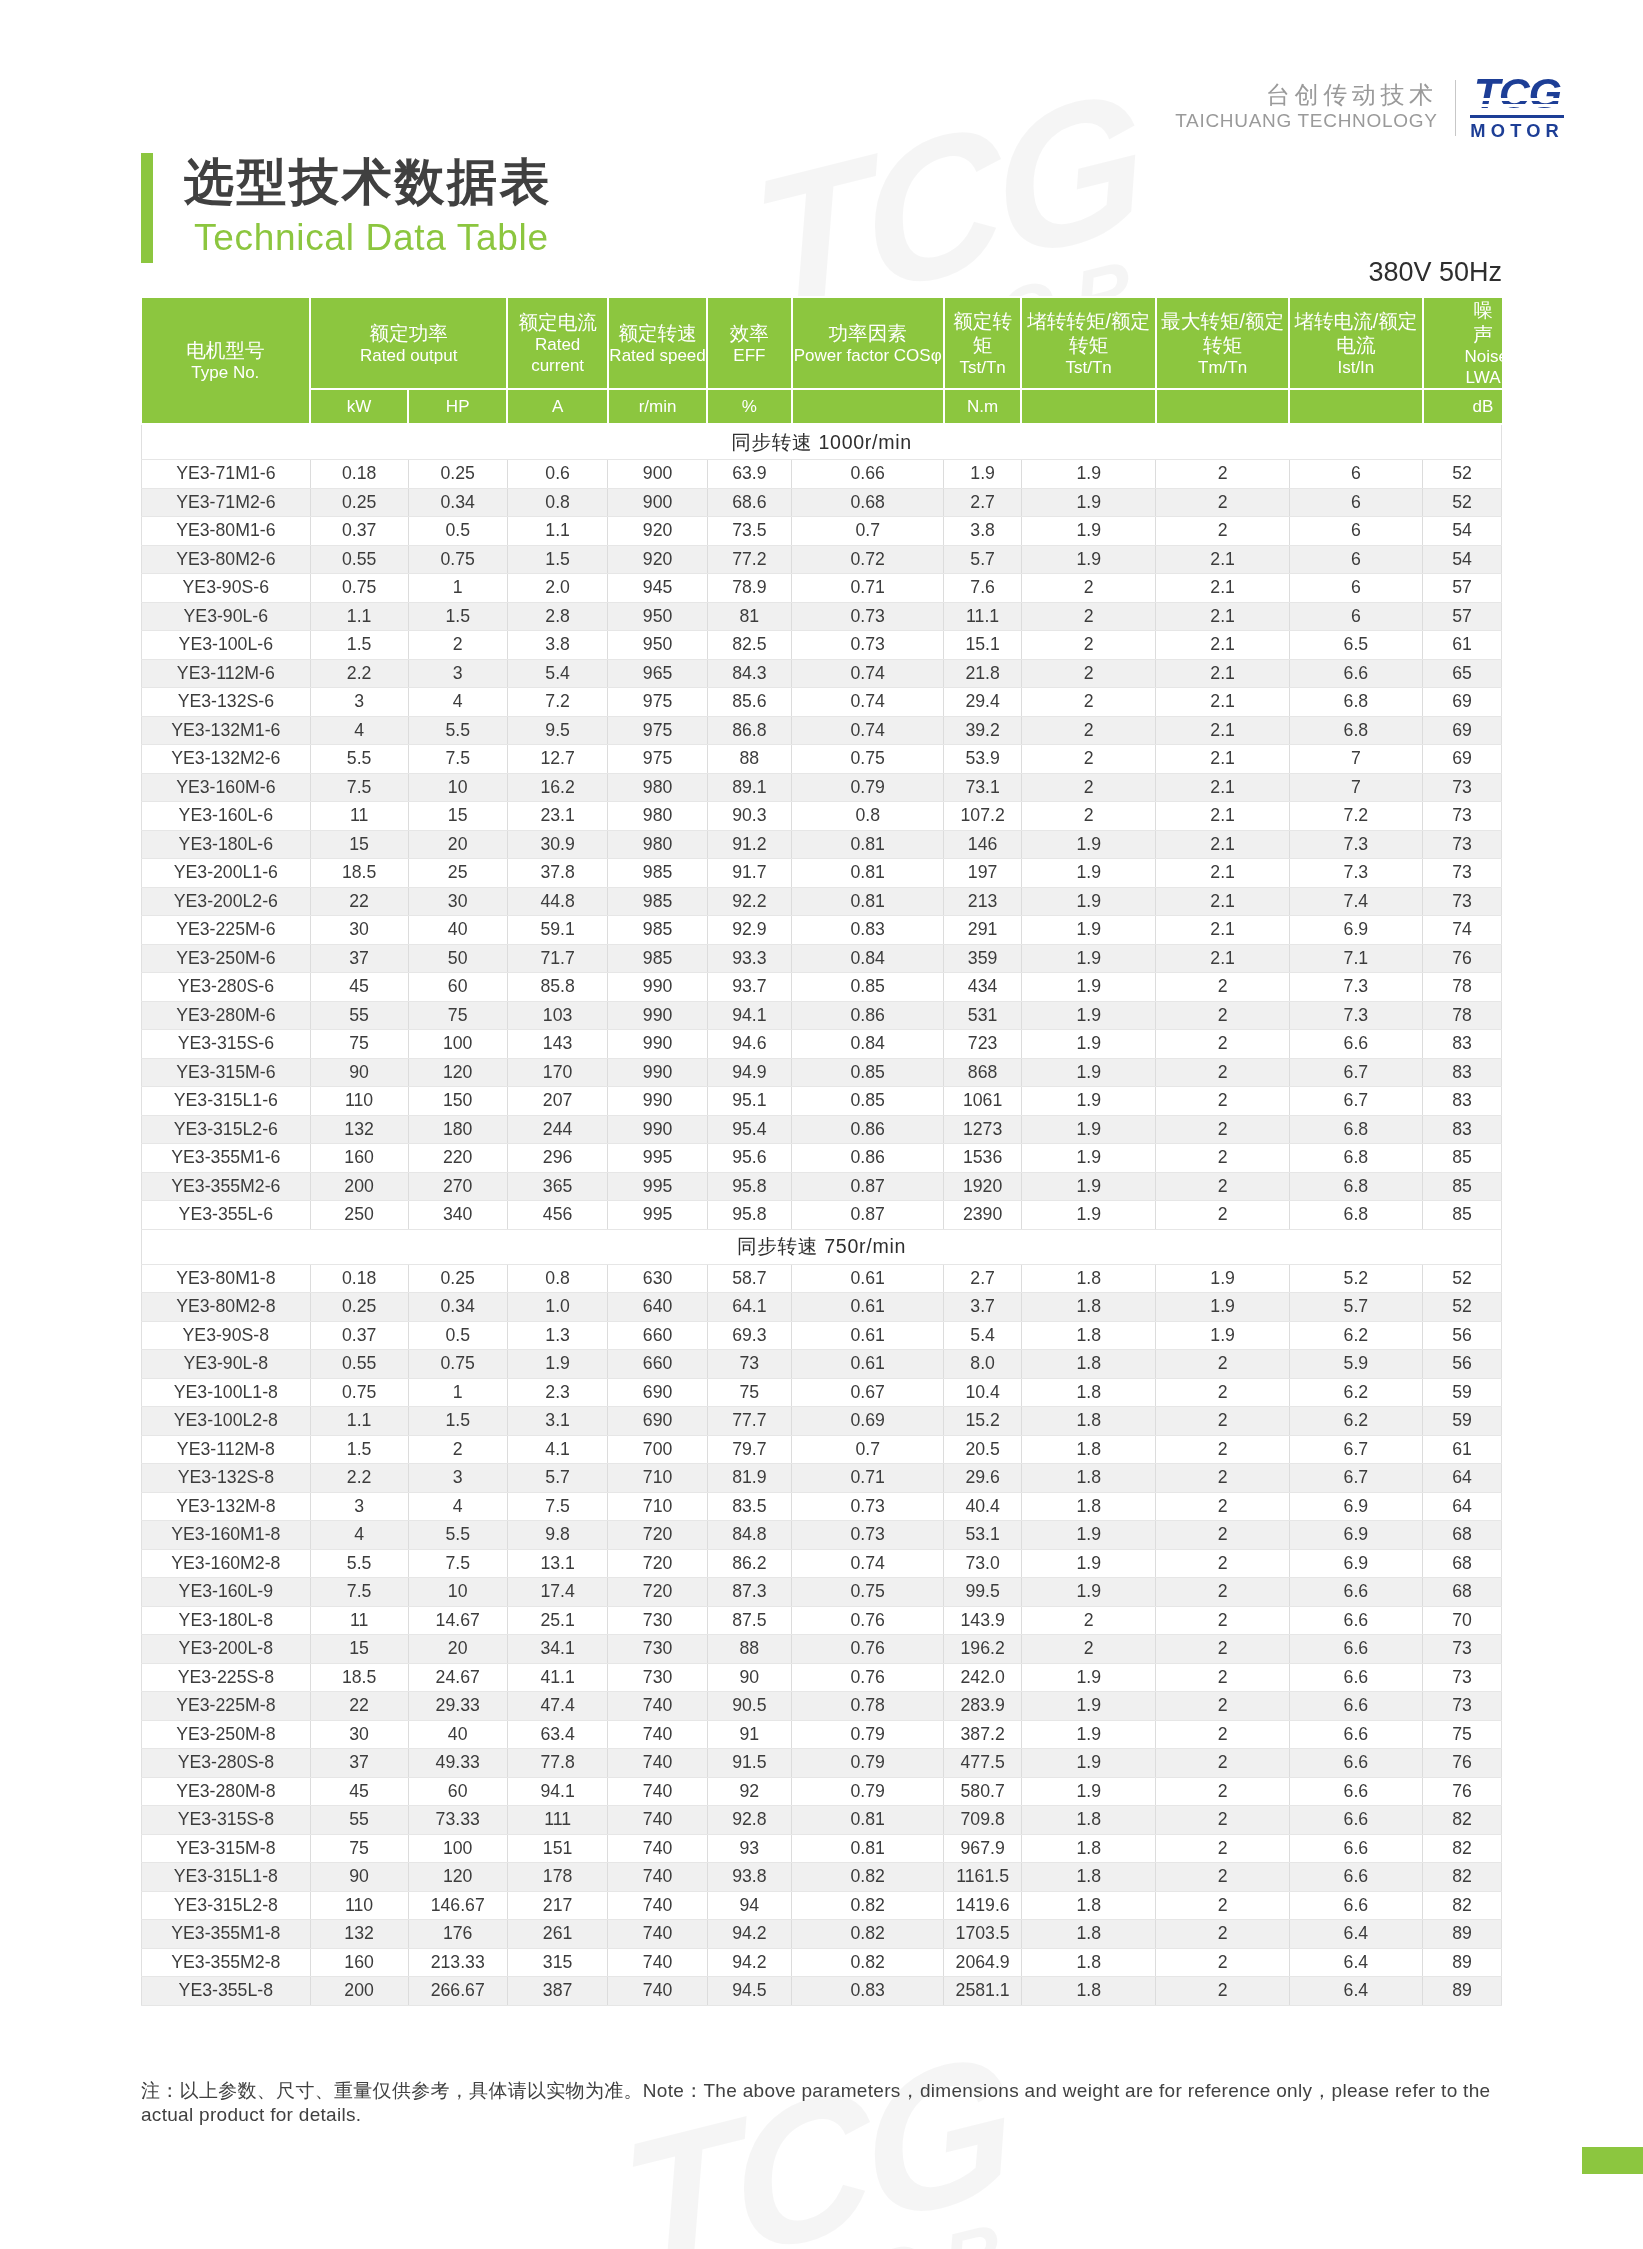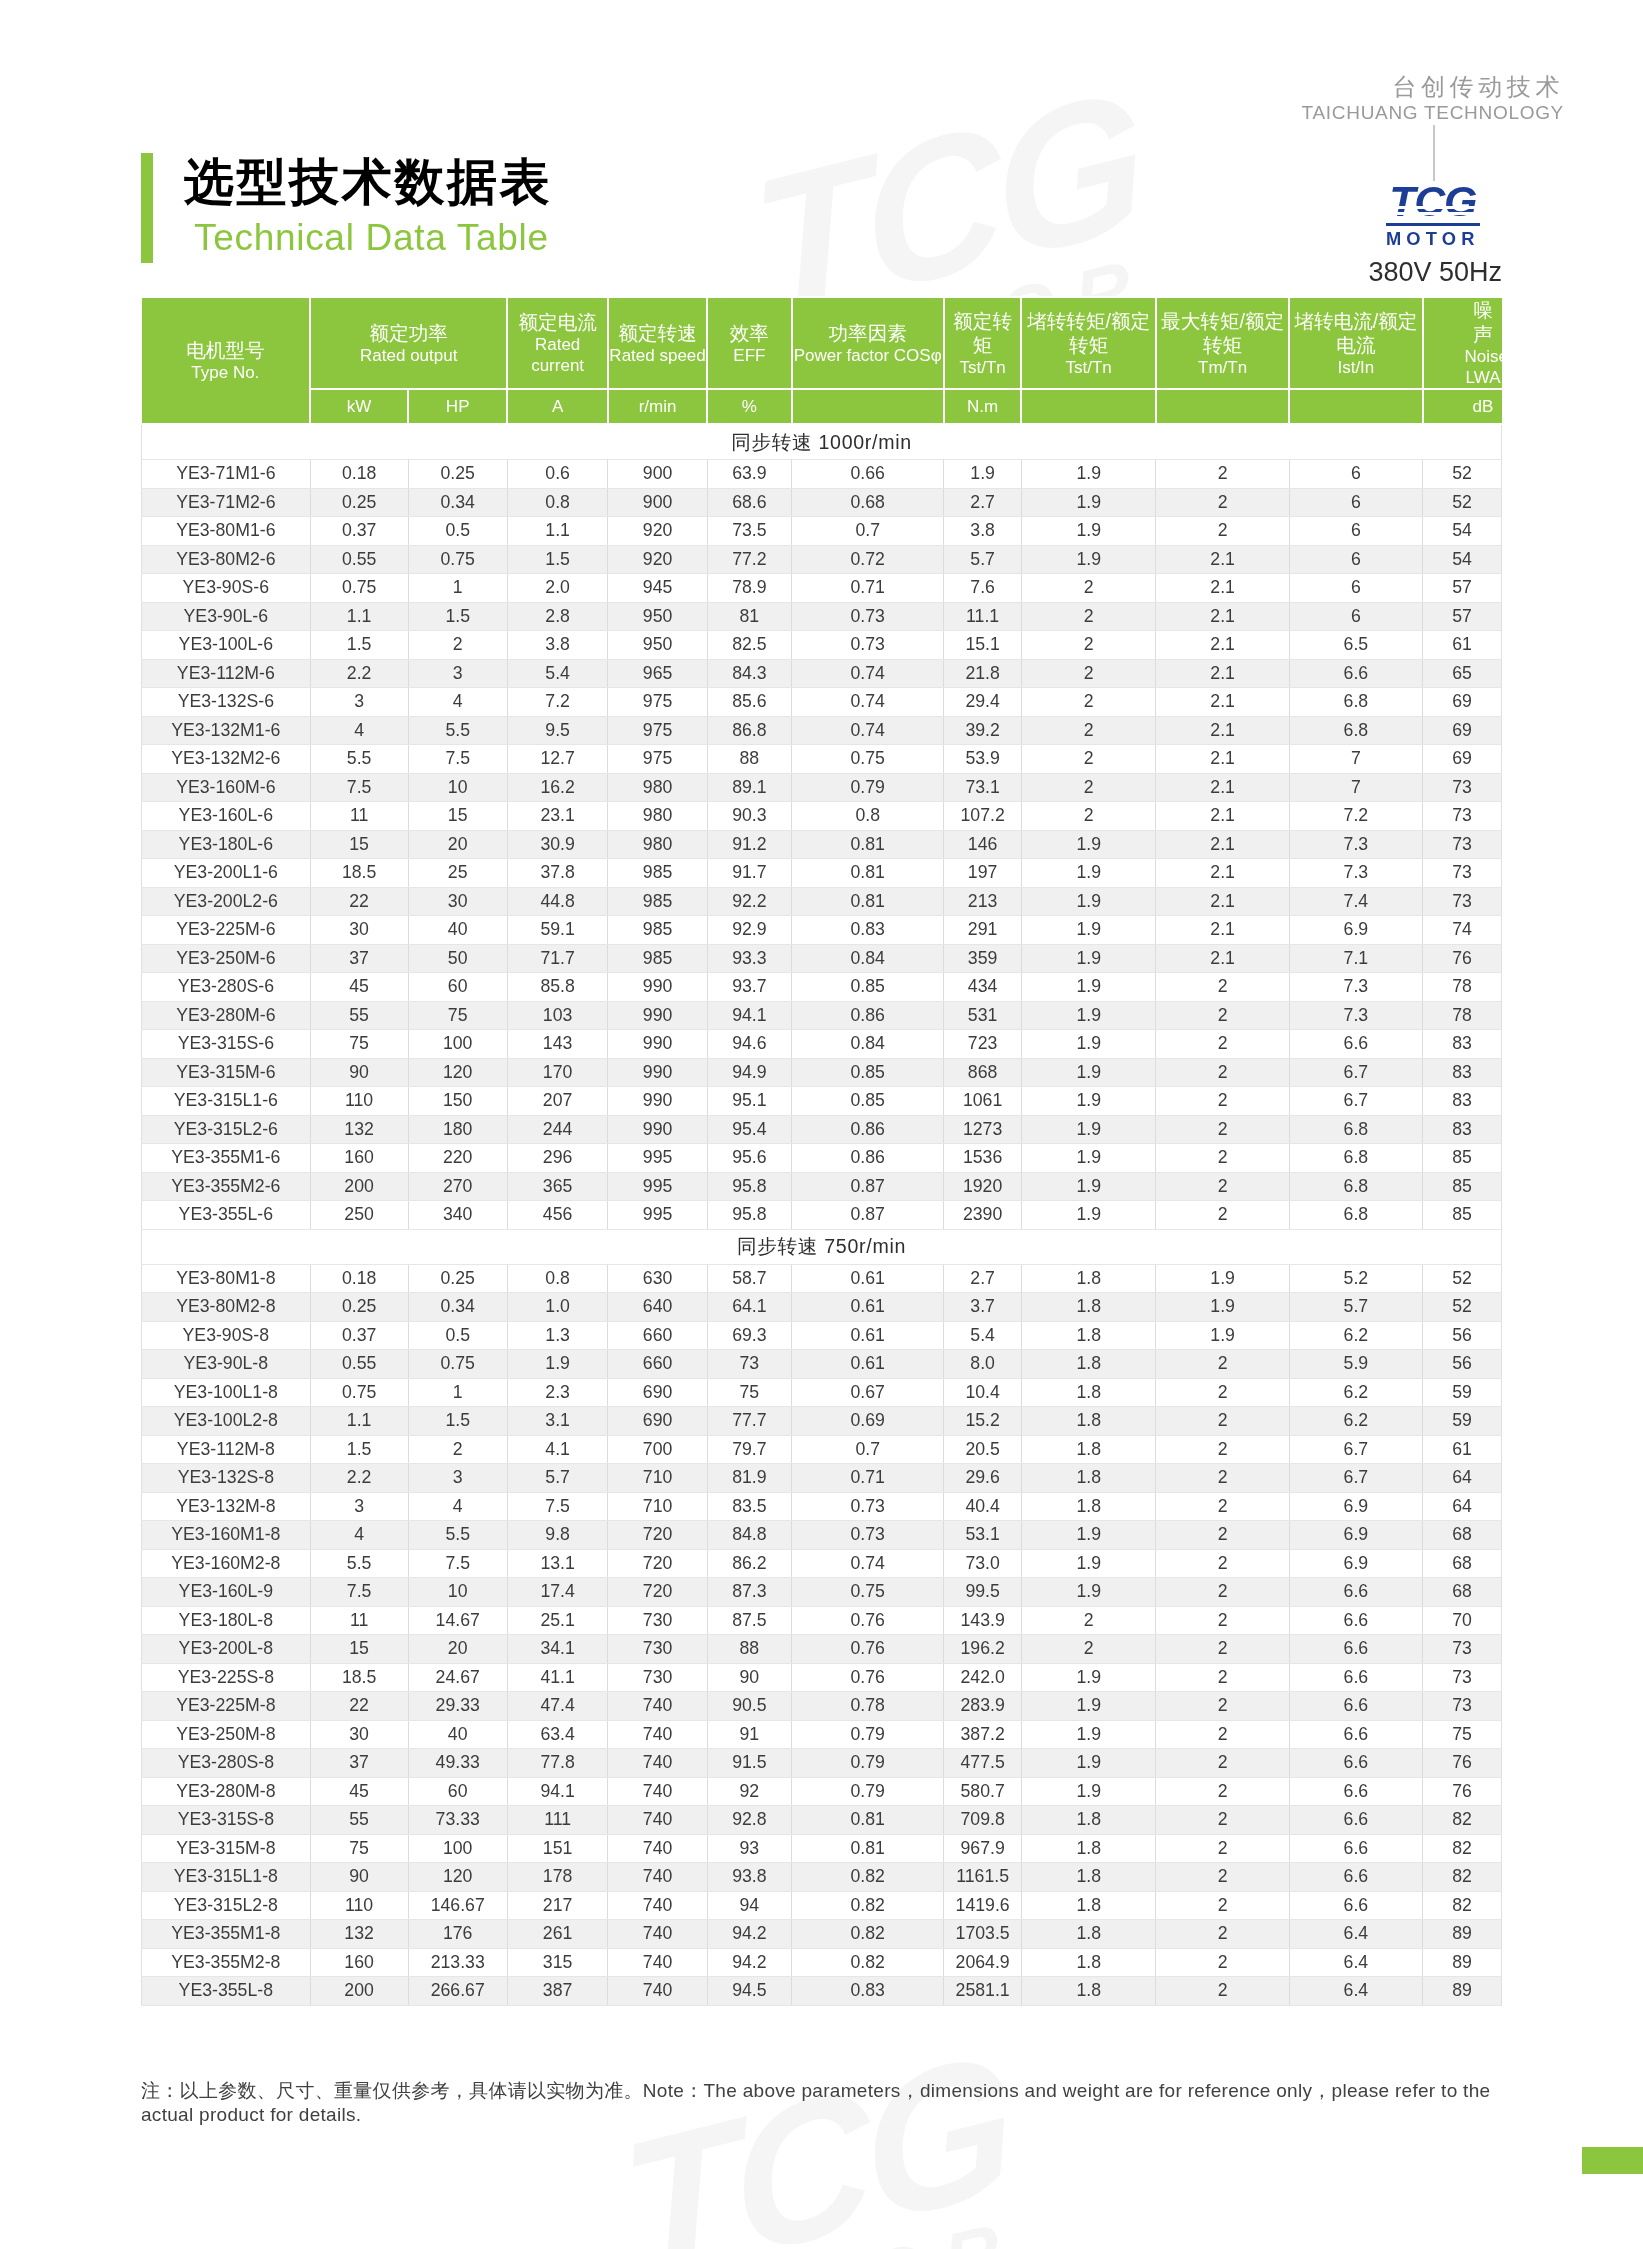--- a/index.html
+++ b/index.html
@@ -12,38 +12,38 @@
   .wm .wm-main{display:block;font-size:196px;letter-spacing:-6.5px;}
   .wm .wm-sub{display:block;font-size:79px;letter-spacing:19.6px;}
   .wm1{left:753px;top:118px;}
   .wm2{left:144px;top:622px;}
   .wm3{left:949px;top:753px;}
   .wm4{left:425px;top:1538px;}
   .wm5{left:1080px;top:1669px;}
   .wm6{left:622px;top:2081px;}
 
   
-  .brand{position:absolute;top:73px;right:80px;display:flex;align-items:center;flex-direction:column;}
+  .brand{position:absolute;top:73px;right:80px;display:flex;align-items:center;}
   .brand-text{text-align:right;color:#9a9a9a;}
   .brand-cn{font-size:24px;letter-spacing:4.6px;line-height:1.15;}
   .brand-en{font-size:19px;letter-spacing:0.7px;line-height:1.3;}
   .brand-divider{width:1.3px;height:56px;background:#c7c7c7;margin:0 14.4px 0 17px;}
   .logo{position:relative;text-align:center;color:#1d3e96;}
   .logo-main{display:block;font-size:43px;font-weight:900;font-style:italic;
              letter-spacing:-1.3px;line-height:0.95;}
   .logo-stripe{position:absolute;left:-2.6px;right:-1.3px;height:2.6px;background:#fff;}
   .ls1{top:25px;} .ls2{top:31px;} .ls3{top:37px;}
   .logo-sub{display:block;font-size:18.3px;font-weight:900;letter-spacing:5.2px;
             border-top:3.9px solid #1d3e96;padding-top:2px;margin-top:1.3px;}
 
   
   .title-wrap{position:absolute;left:141px;top:149px;}
   .title-bar{position:absolute;left:0;top:3.9px;width:12.4px;height:110px;background:#8CC63F;}
   .title-cn{position:absolute;left:43px;top:0;font-size:50px;font-weight:700;
-            color:#000000;letter-spacing:2.6px;white-space:nowrap;}
+            color:#404040;letter-spacing:2.6px;white-space:nowrap;}
   .title-en{position:absolute;left:53px;top:68px;font-size:37px;color:#8CC63F;
             letter-spacing:0.7px;white-space:nowrap;}
 
   .voltage{position:absolute;top:257px;right:142px;font-size:27px;color:#2e2e2e;}
 
   
   .dtable{position:absolute;left:141px;top:296px;width:1361px;border-collapse:collapse;
           table-layout:fixed;}
   .dtable th{background:#8CC63F;color:#fff;font-weight:400;border:2px solid #fff;
              padding:0;vertical-align:middle;text-align:center;}

